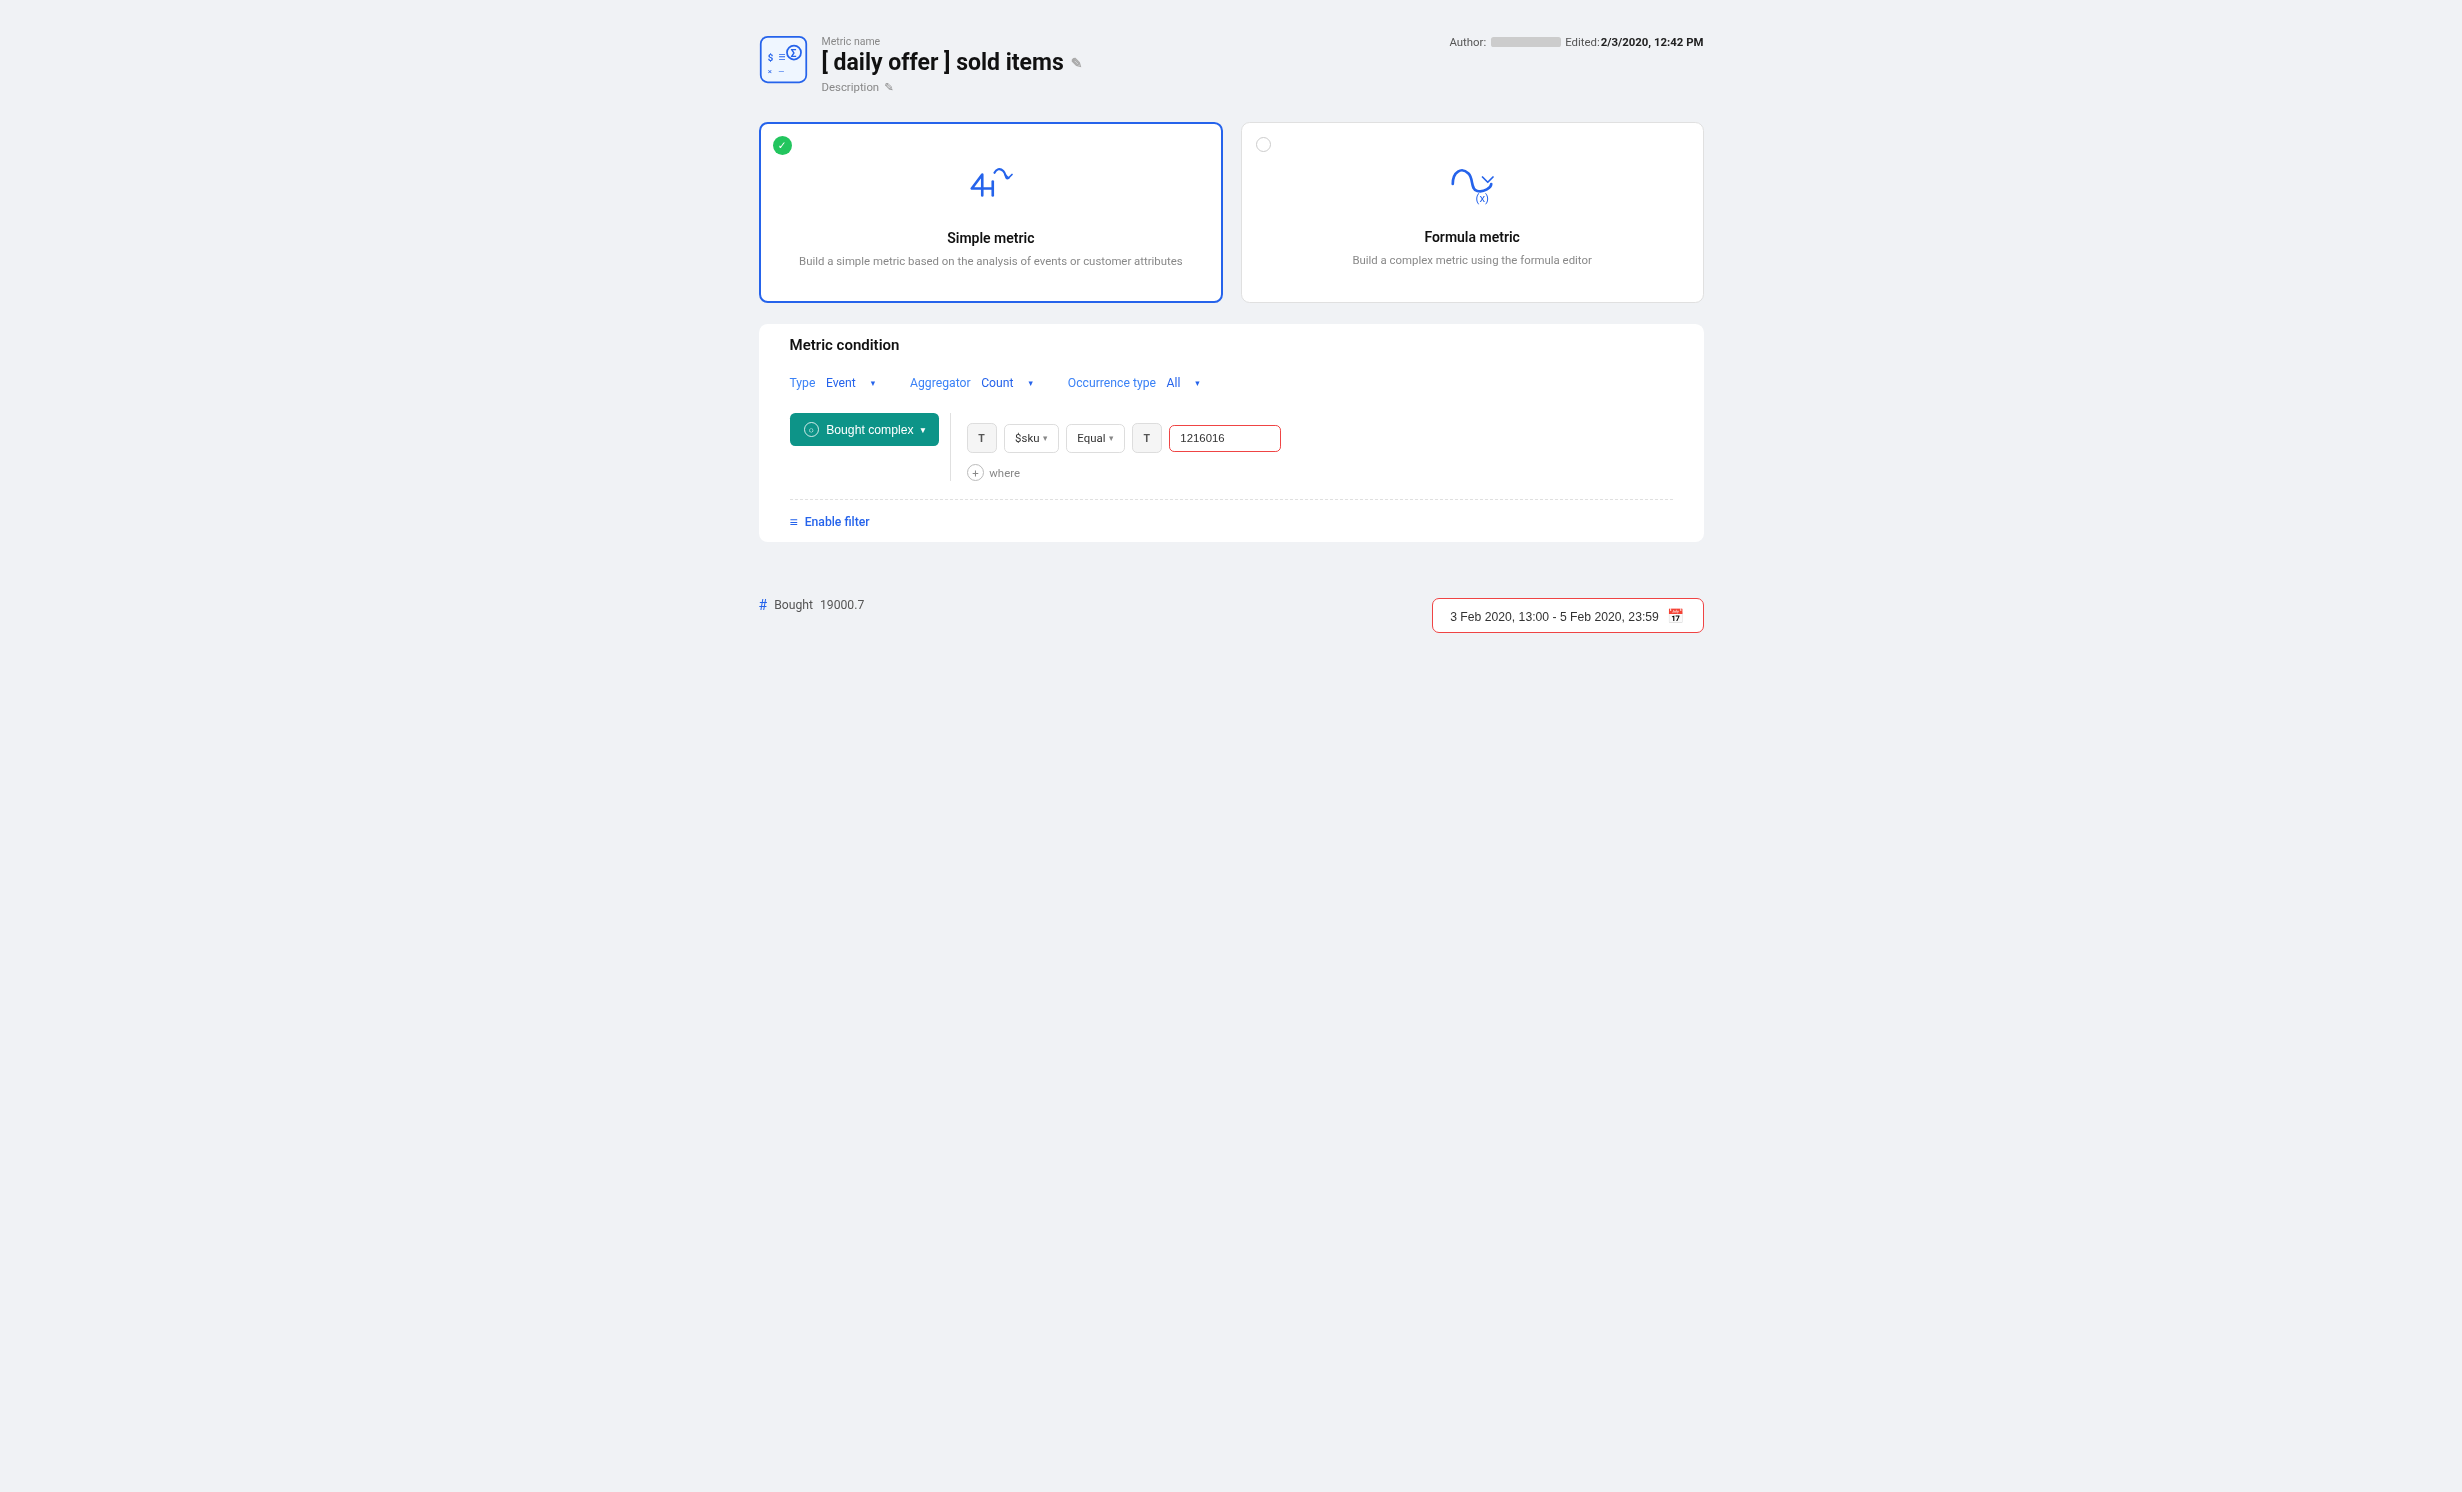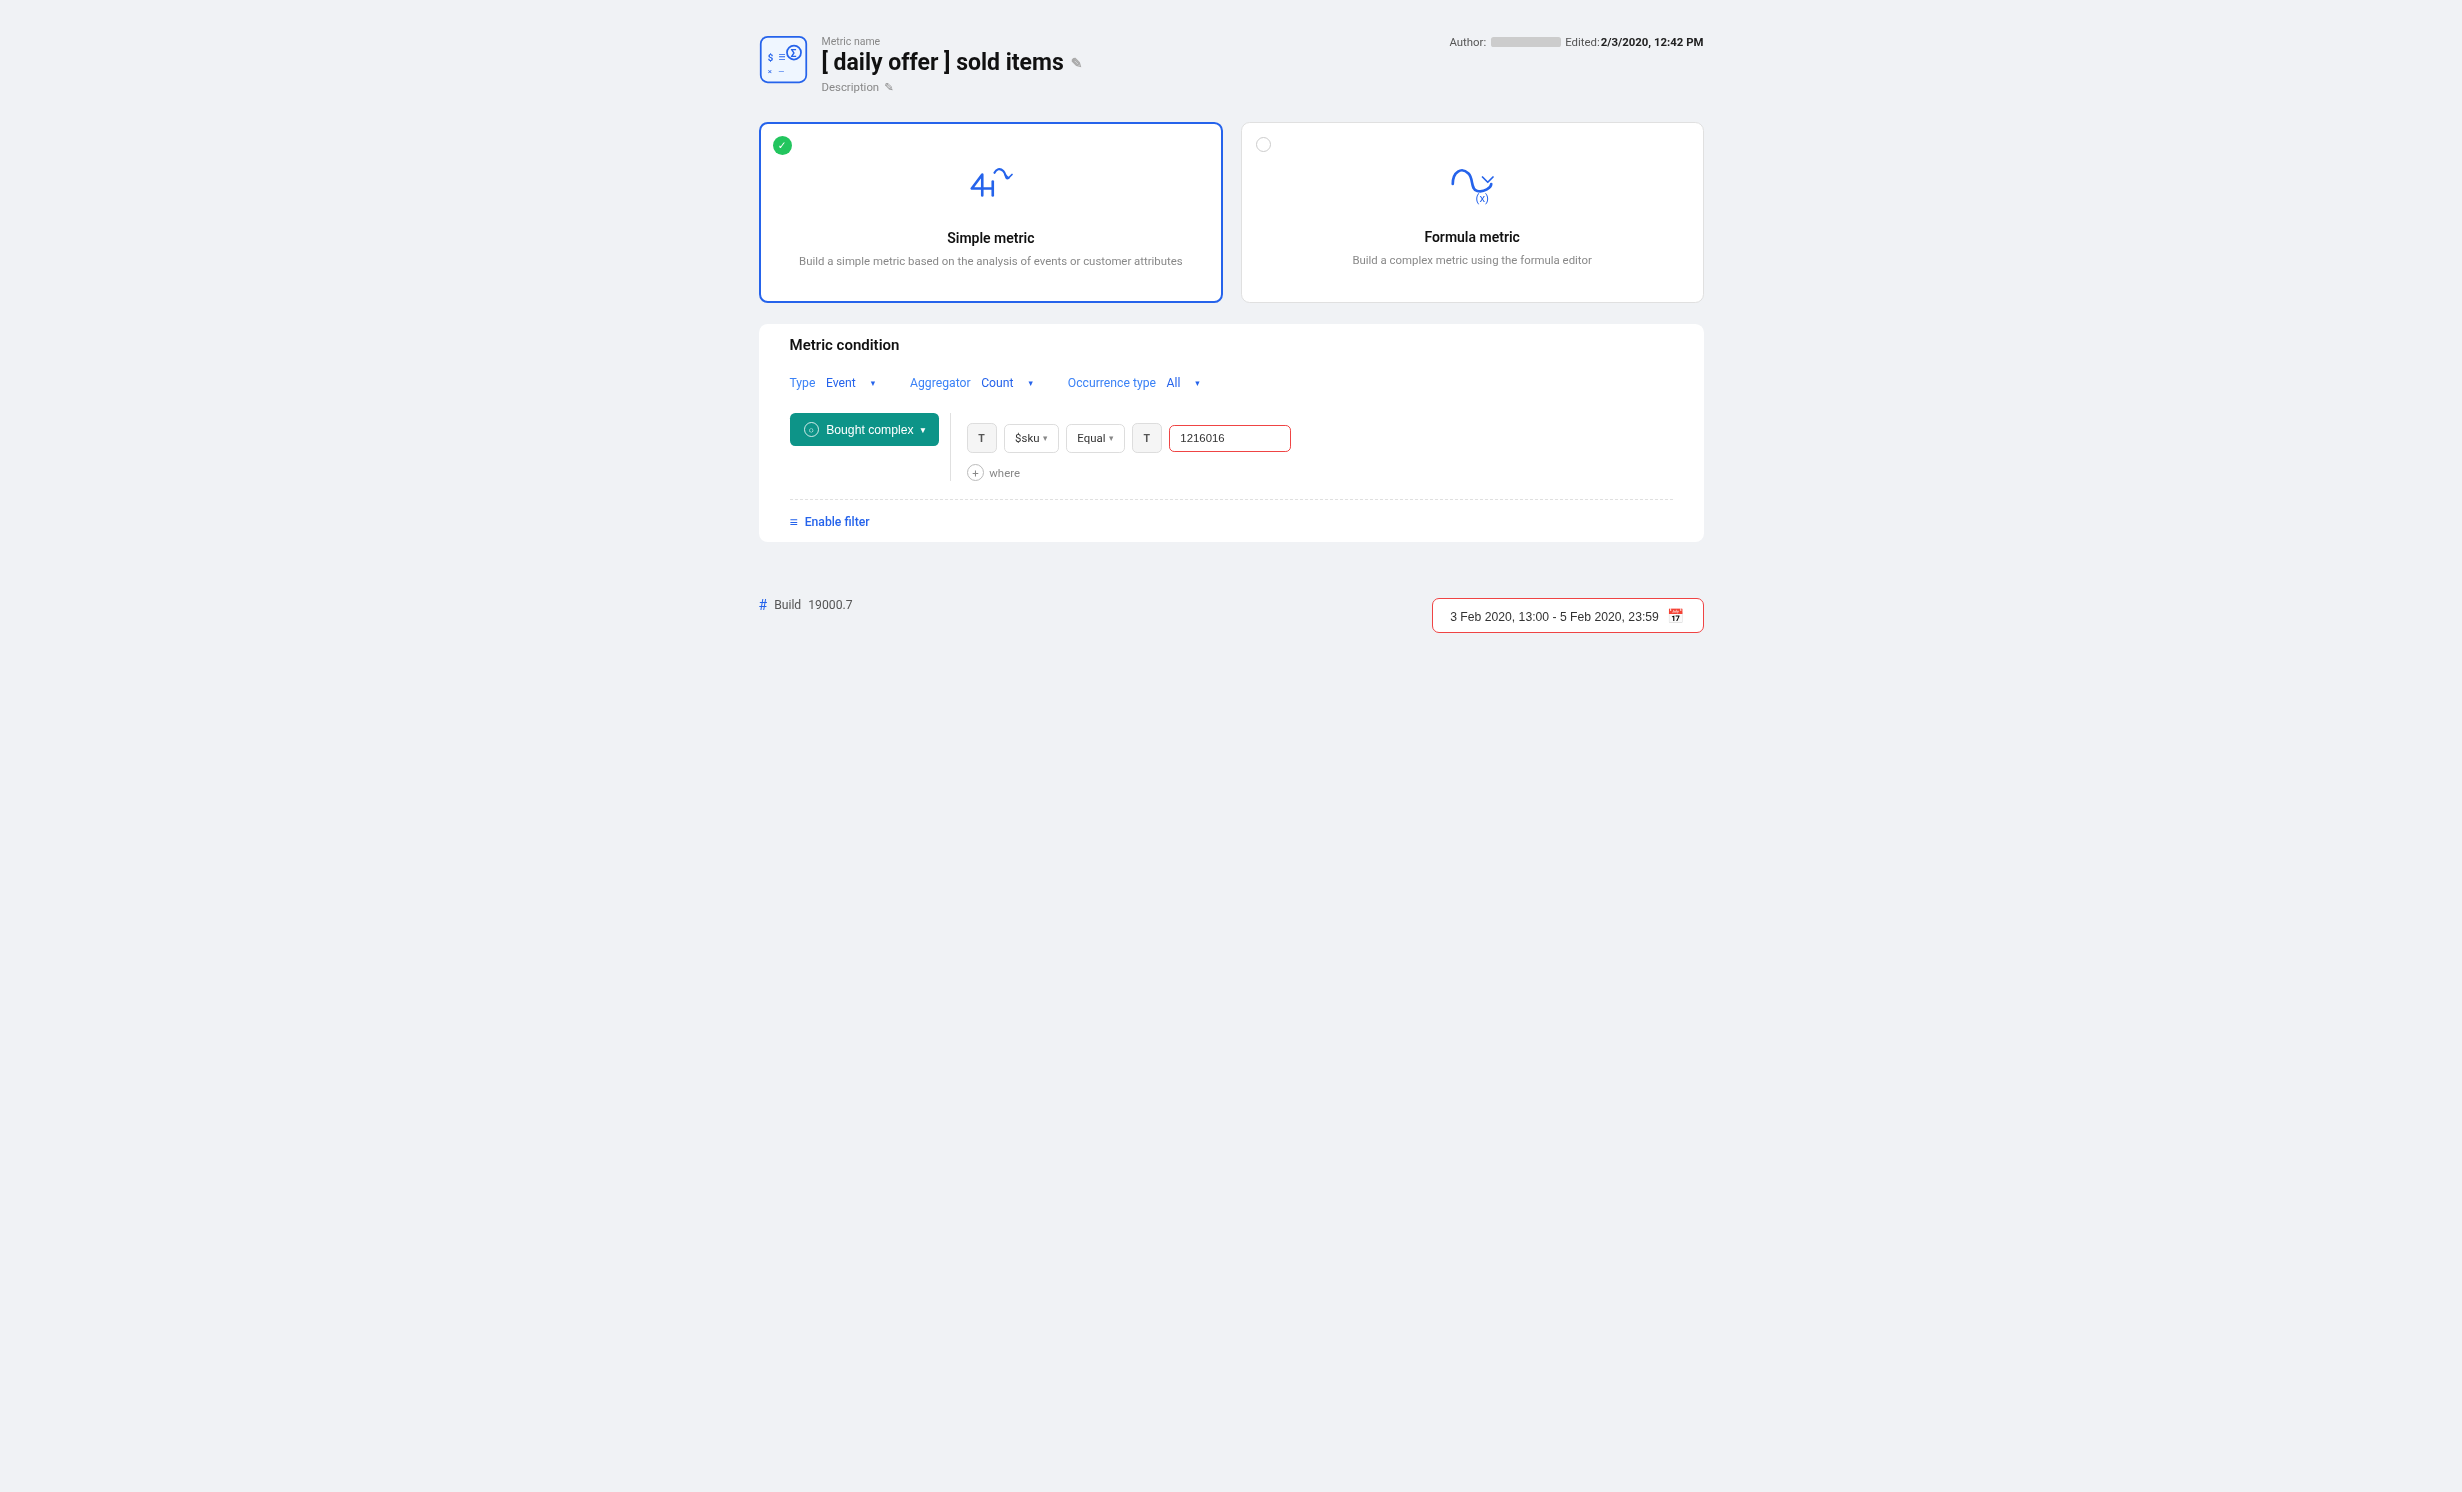--- a/index.html
+++ b/index.html
@@ -263,21 +263,21 @@
       font-size: 10.5px;
       font-weight: 700;
       color: #555;
     }
     .filter-input {
       border: 1.7px solid #ef4444;
       border-radius: 5.2px;
       padding: 6.1px 10.5px;
       font-size: 11.4px;
       color: #333;
-      width: 122px;
+      width: 112px;
       outline: none;
     }
     .where-row {
       display: flex;
       align-items: center;
       gap: 5.2px;
       color: #888;
       font-size: 11.4px;
       cursor: pointer;
     }
@@ -476,21 +476,21 @@
 
     <div class="enable-filter-row">
       <span class="filter-lines-icon">≡</span>
       <span class="enable-filter-label">Enable filter</span>
     </div>
   </div>
 
   <div class="footer-bar">
     <div class="format-section">
       <span class="hash-icon">#</span>
-      <span>Build</span>
+      <span>Bought</span>
       <span class="format-value">19000.7</span>
     </div>
     <button class="date-range-btn">
       <span>3 Feb 2020, 13:00 - 5 Feb 2020, 23:59</span>
       <span class="calendar-icon">📅</span>
     </button>
   </div>
 </div>
 
 

